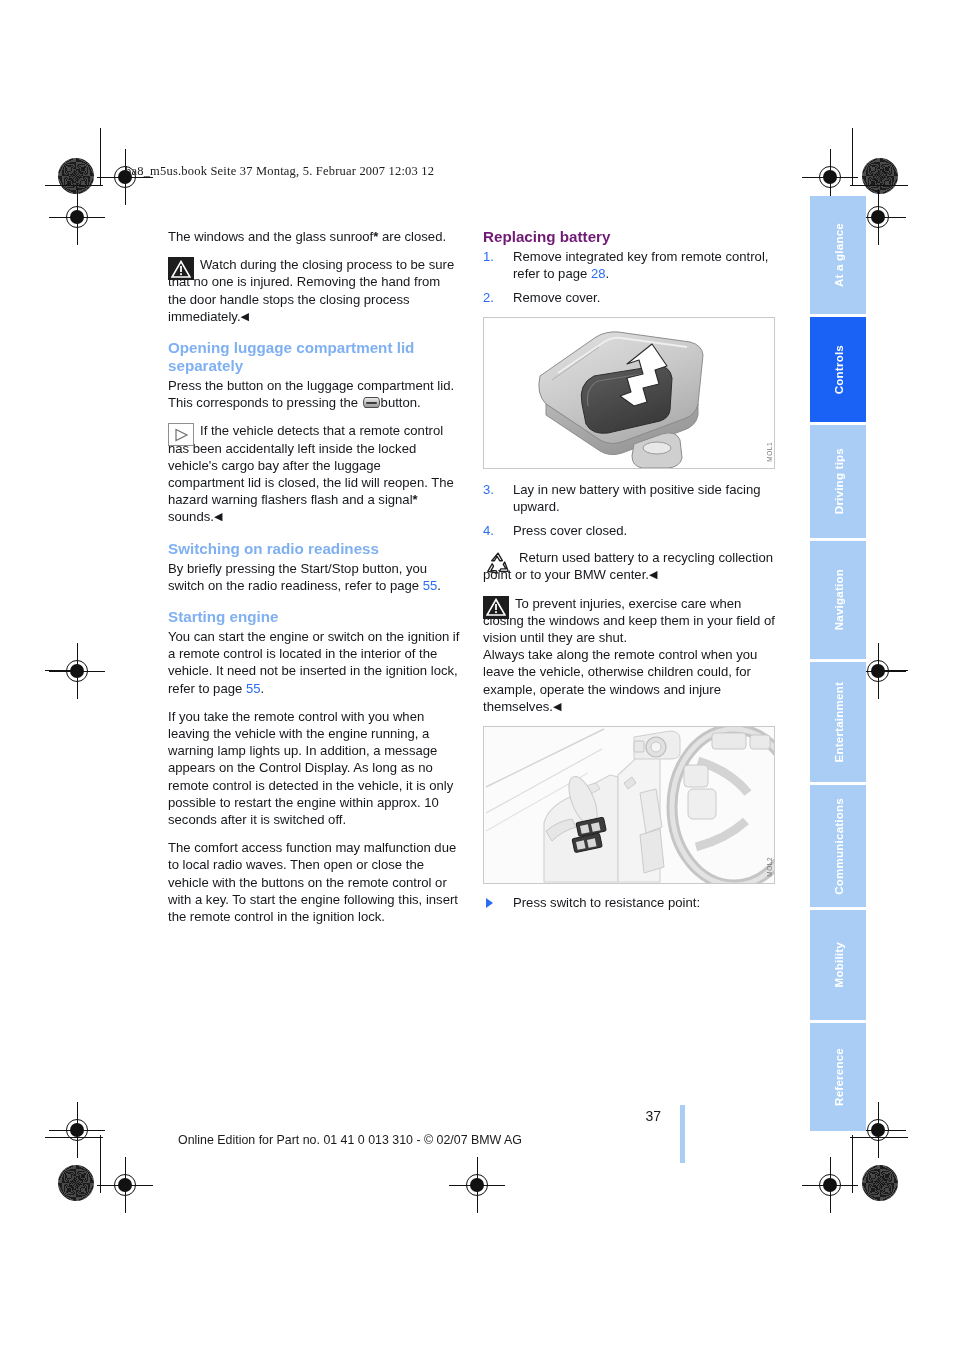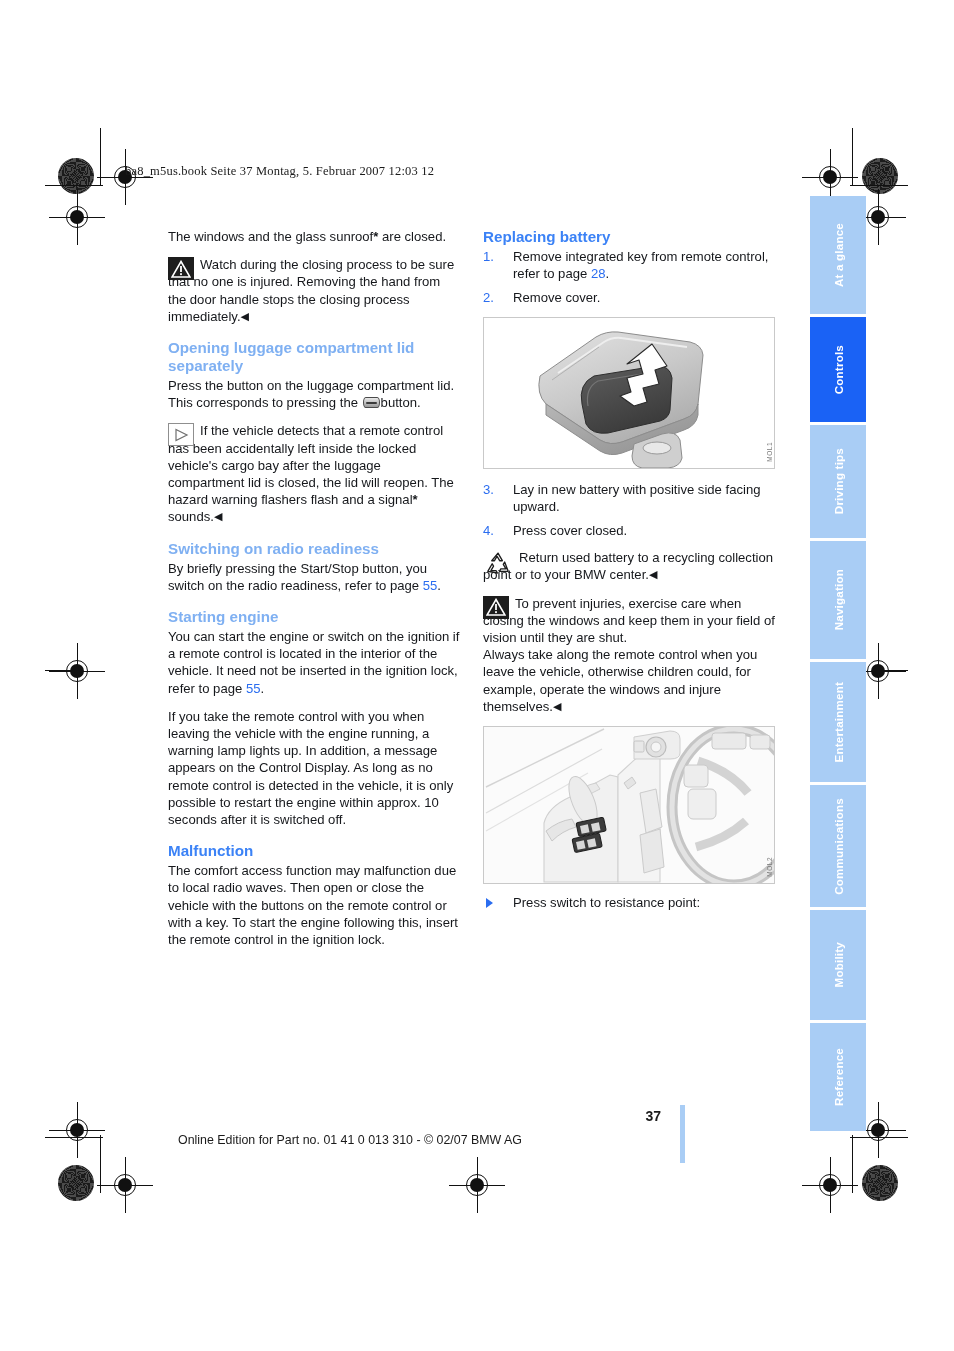--- a/index.html
+++ b/index.html
@@ -50,21 +50,21 @@
   .col-right { left:483px; }
 
   .body-text {
     font-size: 13.1px; line-height: 17.2px; color:#16181c;
     margin-bottom: 11px; text-align: left;
   }
   .h2 {
     font-size: 15.2px; font-weight: bold; color:#7fb0f2;
     line-height: 18px; margin-bottom: 2px; margin-top: 14px;
   }
-  .h2.dark { color:#3b82f6; }
+  .h2.dark { color:#701a75; }
   .h1 {
     font-size: 21px; font-weight:bold; color:#1a6ef5;
     line-height: 25px; margin-top:22px; margin-bottom: 8px;
   }
   .xref { color:#2a6df0; }
   .asterisk { font-weight:bold; }
   .endmark { font-size: 11px; vertical-align: 1px; letter-spacing:0; }
 
   
   .note { position:relative; min-height:30px; margin-bottom:11px; }
@@ -117,21 +117,21 @@
     width:56px; background:#a9cdf5; color:#ffffff;
     font-size:11.6px; font-weight:bold; letter-spacing:.2px;
     display:flex; align-items:center; justify-content:center;
     margin-bottom:3px;
   }
   .tab span { writing-mode:vertical-rl; transform:rotate(180deg); white-space:nowrap; }
   .tab.active { background:#1a62f5; color:#ffffff; }
 
   
   .pagenum { position:absolute; right:293px; top:1108px;
-    font-size:14px; font-weight:bold; color:#1a1a1a; }
+    font-size:14px; font-weight:normal; color:#1a1a1a; }
   .footer-rule { position:absolute; left:680px; top:1105px; width:5px; height:58px; background:#a9cdf5; }
   .footer {
     position:absolute; left:0; right:0; top:1133px; text-align:center;
     font-size:12.4px; color:#1a1a1a;
   }
   .footer-inner { display:inline-block; margin-right:254px; }
 </style>
 </head>
 <body>
 
@@ -258,21 +258,20 @@
     </div>
 
     <h2 class="h2">Switching on radio readiness</h2>
     <p class="body-text"><span>By briefly pressing the Start/Stop button, you switch on the radio readiness, refer to page</span> <span class="xref">55</span><span>.</span></p>
 
 
     <h2 class="h2">Starting engine</h2>
     <p class="body-text"><span>You can start the engine or switch on the ignition if a remote control is located in the interior of the vehicle. It need not be inserted in the ignition lock, refer to page</span> <span class="xref">55</span><span>.</span></p>
     <p class="body-text">If you take the remote control with you when leaving the vehicle with the engine running, a warning lamp lights up. In addition, a message appears on the Control Display. As long as no remote control is detected in the vehicle, it is only possible to restart the engine within approx. 10 seconds after it is switched off.</p>
 
-    <h2 class="h2 dark">Malfunction</h2>
     <p class="body-text">The comfort access function may malfunction due to local radio waves. Then open or close the vehicle with the buttons on the remote control or with a key. To start the engine following this, insert the remote control in the ignition lock.</p>
   </div>
 
   <div class="col col-right">
 
     <h2 class="h2 dark" style="margin-top:0;">Replacing battery</h2>
 
     <div class="steps">
       <div class="step">
         <span class="num">1.</span><span>Remove integrated key from remote control, refer to page</span> <span class="xref">28</span><span>.</span>

